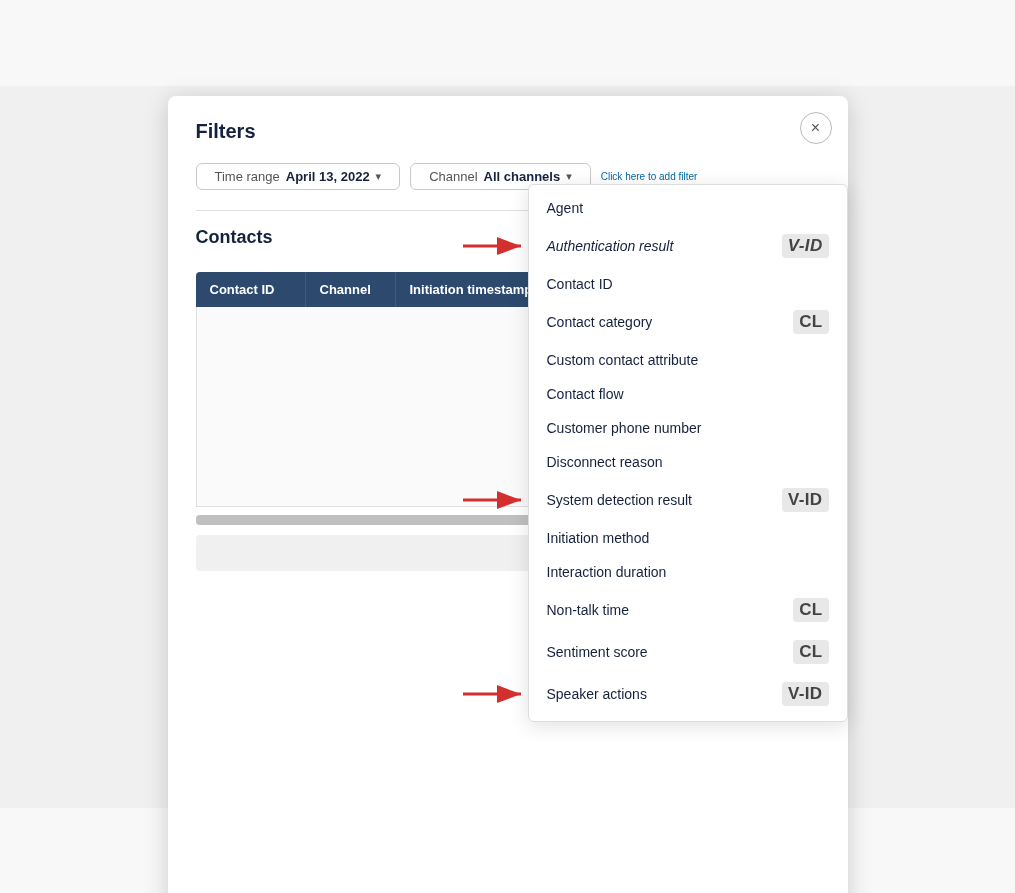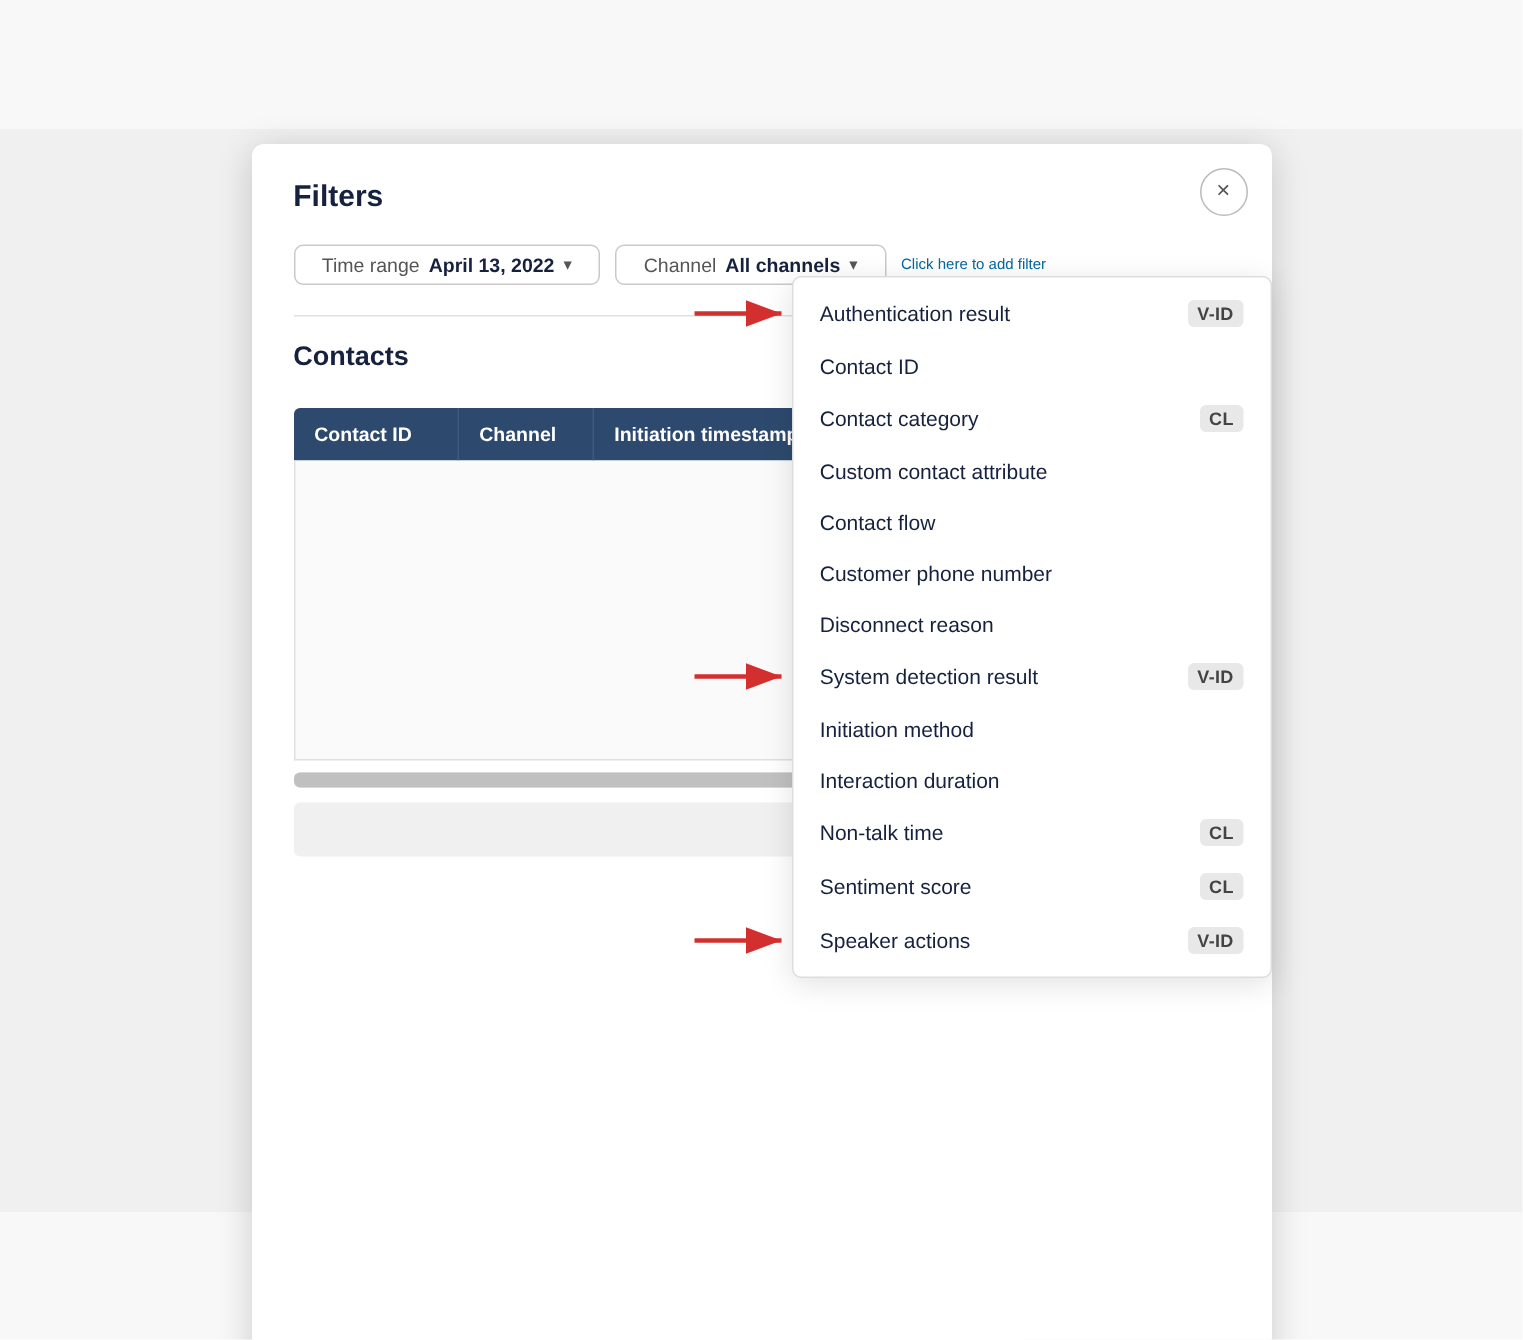--- a/index.html
+++ b/index.html
@@ -179,21 +179,21 @@
       gap: 8px;
       justify-content: space-between;
     }
 
     .badge {
       display: inline-flex;
       align-items: center;
       background: #e8e8e8;
       color: #444;
       border-radius: 4px;
-      font-size: 12px;
+      font-size: 17px;
       font-weight: 700;
       padding: 2px 6px;
       letter-spacing: 0.02em;
     }
 
     .item-left {
       display: flex;
       align-items: center;
       gap: 6px;
     }
@@ -255,22 +255,27 @@
     <div class="scrollbar-row">
       <div class="scrollbar-thumb"></div>
     </div>
 
     <div class="bottom-area">
       <div class="bottom-row"></div>
     </div>
 
     <div style="position:absolute; top:88px; right:0; width:320px; background:#fff; border:1px solid #ddd; border-radius:6px; box-shadow:0 4px 20px rgba(0,0,0,0.12); z-index:100; padding:6px 0;">
 
-
-      <div class="dropdown-item" style="position:relative;">
+      <div class="dropdown-item">
+        <div class="item-left">
+          <span>Agent</span>
+        </div>
+      </div>
+
+      <div class="dropdown-item" style="position:relative;font-style:italic;">
 
         <svg style="position:absolute;left:-70px;top:50%;transform:translateY(-50%);" width="72" height="28">
           <defs>
             <marker id="arrowhead1" markerWidth="8" markerHeight="6" refX="8" refY="3" orient="auto">
               <polygon points="0 0, 8 3, 0 6" fill="#d32f2f"></polygon>
             </marker>
           </defs>
           <line x1="4" y1="14" x2="62" y2="14" stroke="#d32f2f" stroke-width="3" marker-end="url(#arrowhead1)"></line>
         </svg>
         <div class="item-left">

